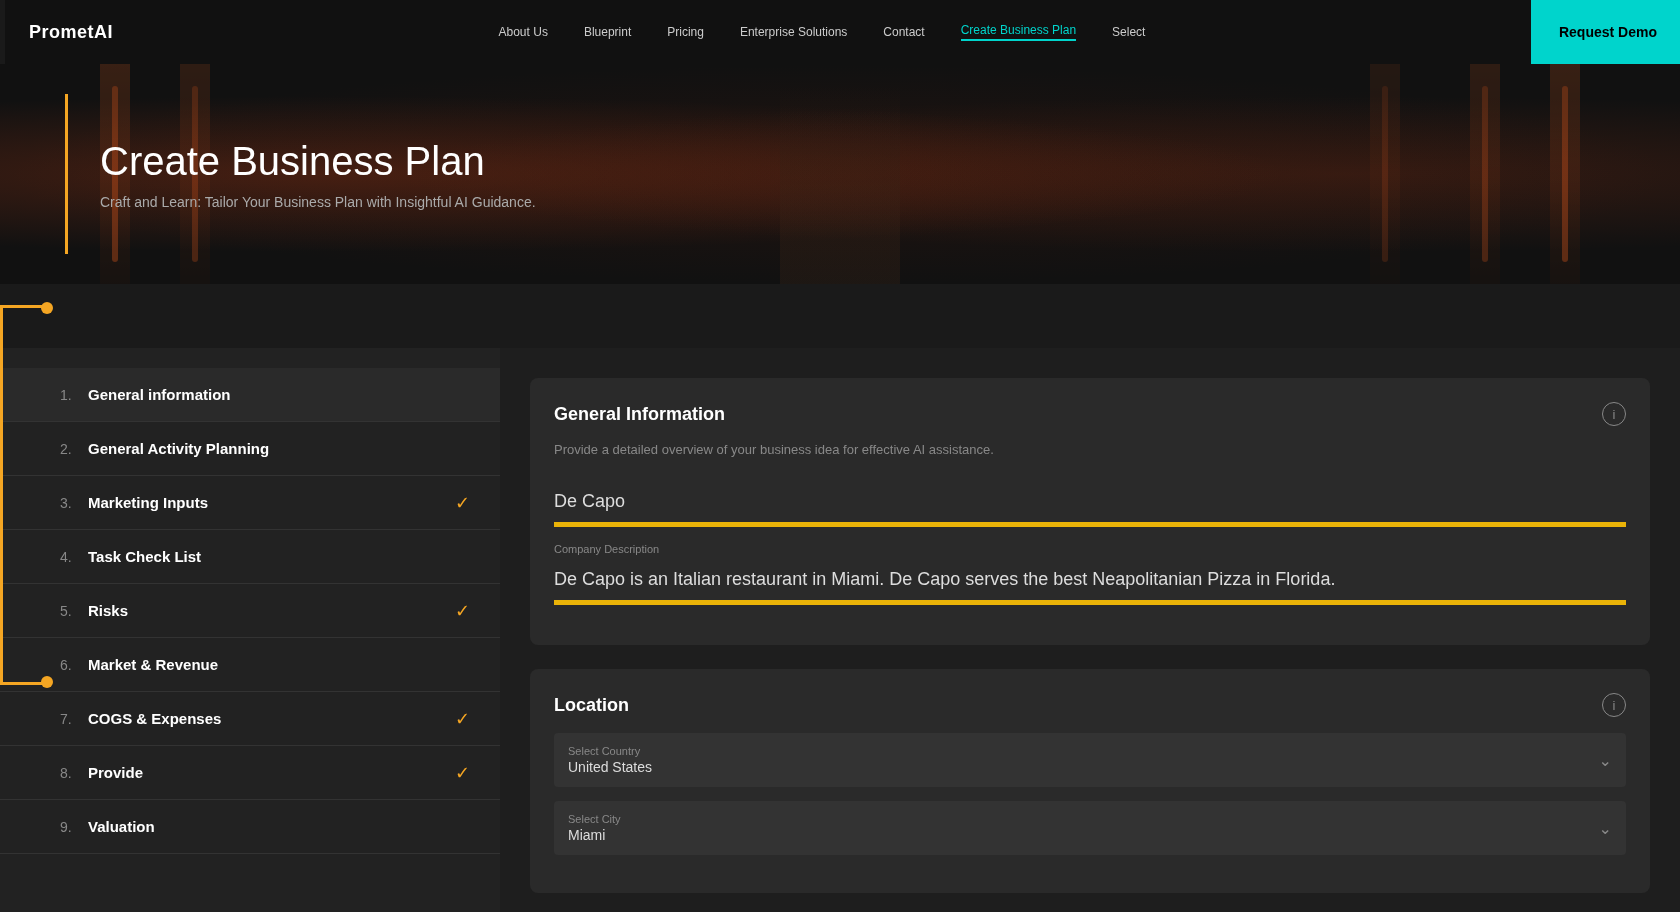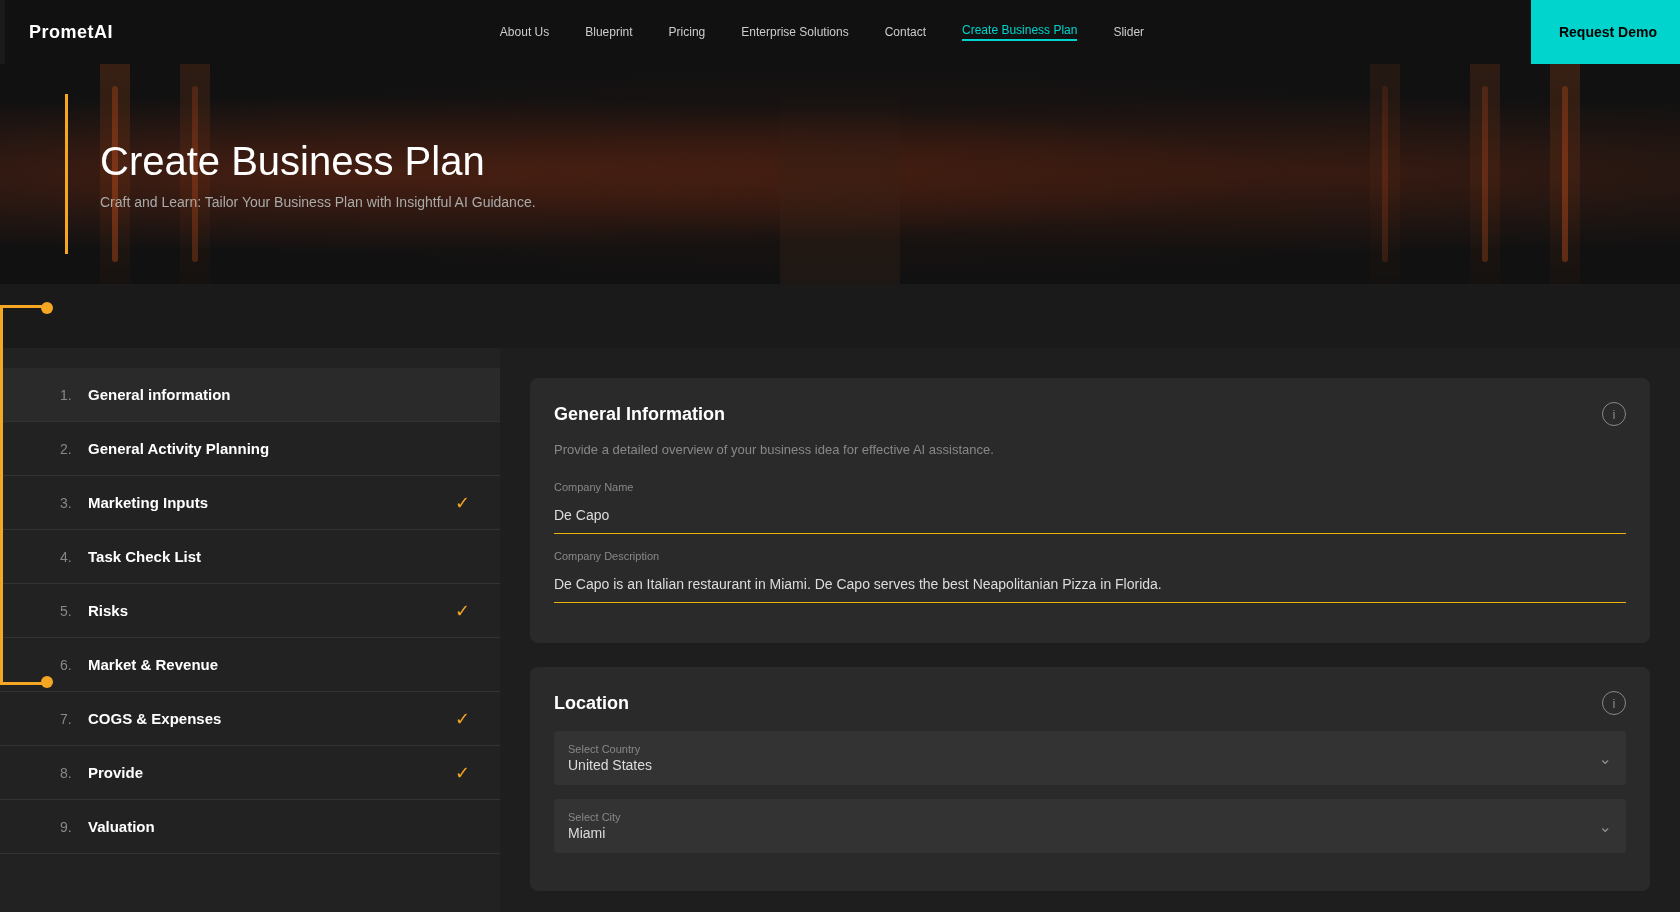--- a/index.html
+++ b/index.html
@@ -129,22 +129,22 @@
       display: flex; align-items: center; justify-content: center;
       cursor: pointer; flex-shrink: 0;
     }
     .section-desc {
       font-size: 13px; color: #888; margin-bottom: 24px;
     }
 
     .field-group { margin-bottom: 16px; }
     .field-label { font-size: 11px; color: #888; margin-bottom: 4px; }
     .field-value {
-      font-size: 14px; color: #ddd;
-      padding: 10px 0; border-bottom: 1px solid #eab308;
+      font-size: 18px; color: #ddd;
+      padding: 10px 0; border-bottom: 5px solid #eab308;
       background: transparent;
     }
 
     .two-col { display: grid; grid-template-columns: 1fr 1fr; gap: 16px; }
 
     .field-box {
       background: #333; border-radius: 4px; padding: 12px 14px;
     }
     .field-box .field-label { color: #888; font-size: 11px; margin-bottom: 4px; }
     .field-box .field-value { font-size: 14px; color: #ddd; border-bottom: none; padding: 0; }
@@ -175,21 +175,21 @@
 
 <nav>
   <span class="nav-logo">PrometAI</span>
   <div class="nav-links">
     <a href="#">About Us</a>
     <a href="#">Blueprint</a>
     <a href="#">Pricing</a>
     <a href="#">Enterprise Solutions</a>
     <a href="#">Contact</a>
     <a href="#" class="active">Create Business Plan</a>
-    <a href="#">Slider</a>
+    <a href="#">Select</a>
   </div>
   <button class="nav-request">Request Demo</button>
 </nav>
 
 <div class="hero">
   <div class="hero-bg"></div>
   <div class="hero-pillars">
 
     <div class="pillar" style="left:100px; opacity:0.4;">
       <div class="pillar-glow" style="left:12px;"></div>
@@ -283,21 +283,20 @@
     <div class="section-card">
       <div class="section-header">
         <span class="section-title">General Information</span>
         <div class="info-icon">
           <span>i</span>
         </div>
       </div>
       <p class="section-desc">Provide a detailed overview of your business idea for effective AI assistance.</p>
 
       <div class="field-group">
-        <div class="field-label">Company Name</div>
         <div class="field-value">De Capo</div>
       </div>
 
       <div class="field-group">
         <div class="field-label">Company Description</div>
         <div class="field-value">De Capo is an Italian restaurant in Miami. De Capo serves the best Neapolitanian Pizza in Florida.</div>
       </div>
 
     </div>
 

